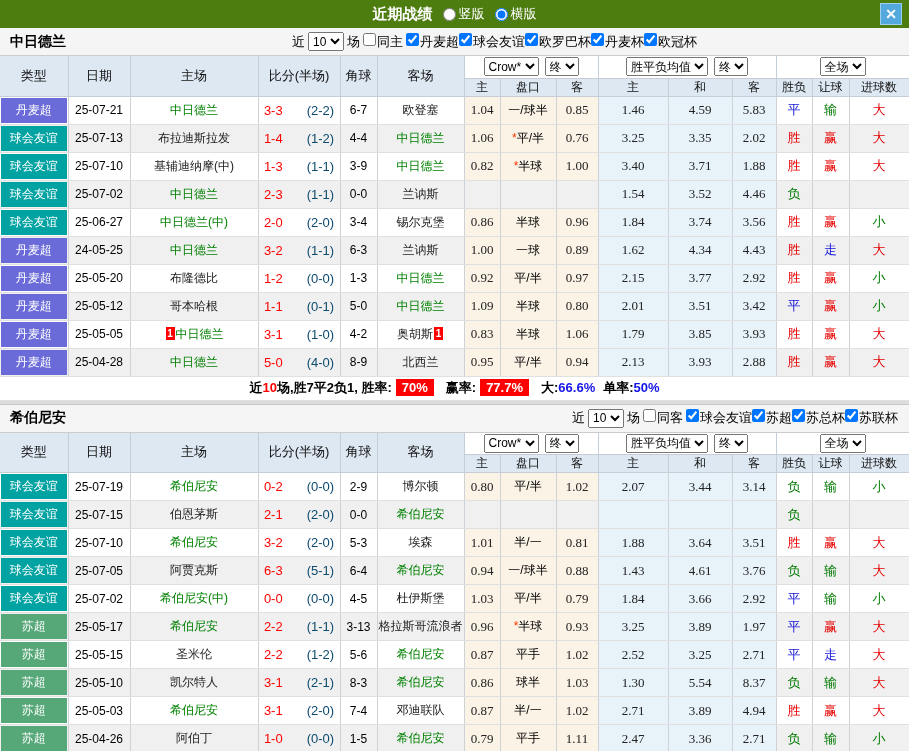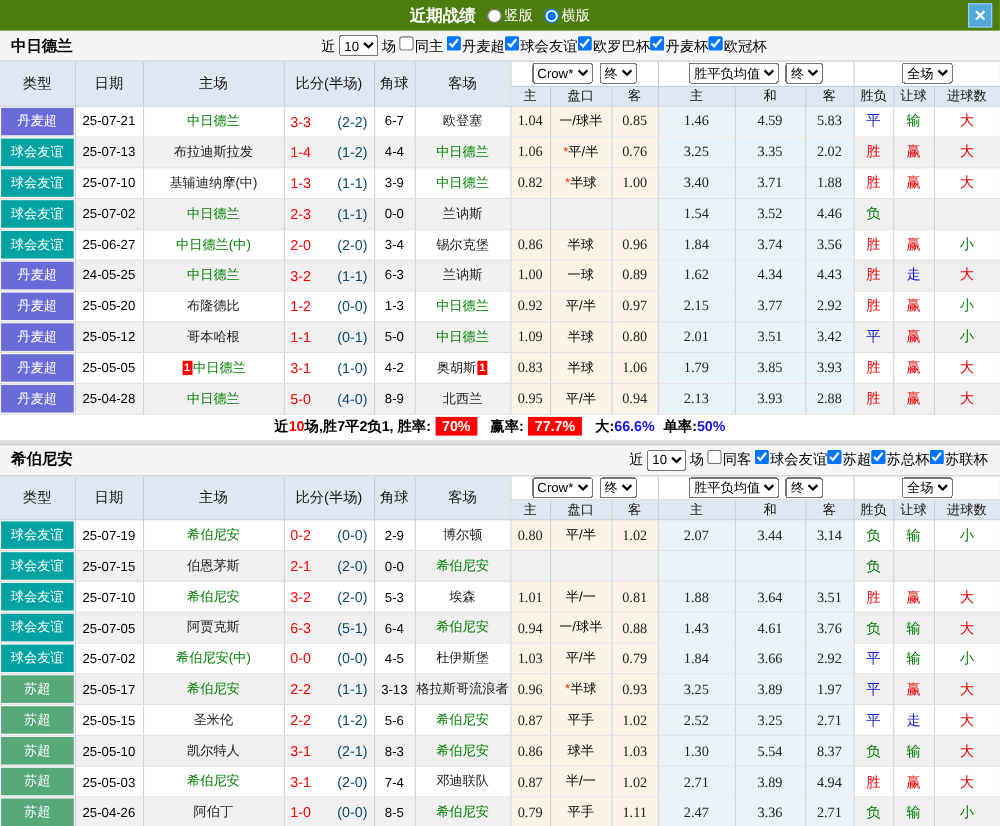--- a/index.html
+++ b/index.html
@@ -618,21 +618,21 @@
           <td class="plain res" style="color: rgb(230, 0, 0);">赢</td>
           <td class="plain res" style="color: rgb(230, 0, 0);">大</td>
         </tr>
         <tr>
           <td class="type-cell plain">
             <div class="badge" style="background: rgb(86, 168, 120);">苏超</div>
           </td>
           <td class="plain">25-04-26</td>
           <td class="plain team"><span>阿伯丁</span></td>
           <td class="plain score"><span class="ft">1-0</span><span class="ht">(0-0)</span></td>
-          <td class="plain">8-5</td>
+          <td class="plain">1-5</td>
           <td class="plain team"><span class="focus">希伯尼安</span></td>
           <td class="peach num">0.79</td>
           <td class="peach">平手</td>
           <td class="peach num">1.11</td>
           <td class="blue num">2.47</td>
           <td class="blue num">3.36</td>
           <td class="blue num">2.71</td>
           <td class="plain res" style="color: rgb(0, 122, 0);">负</td>
           <td class="plain res" style="color: rgb(0, 122, 0);">输</td>
           <td class="plain res" style="color: rgb(0, 122, 0);">小</td>

